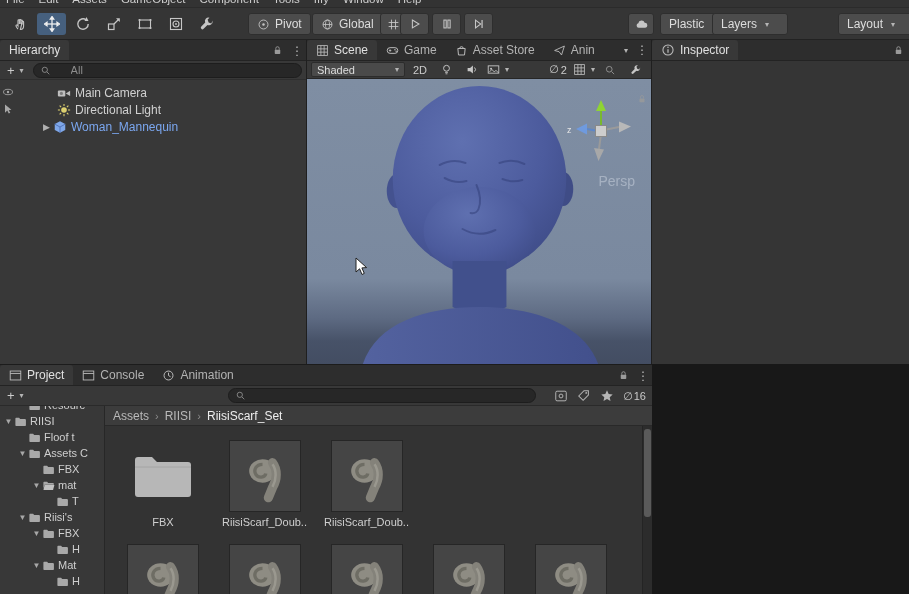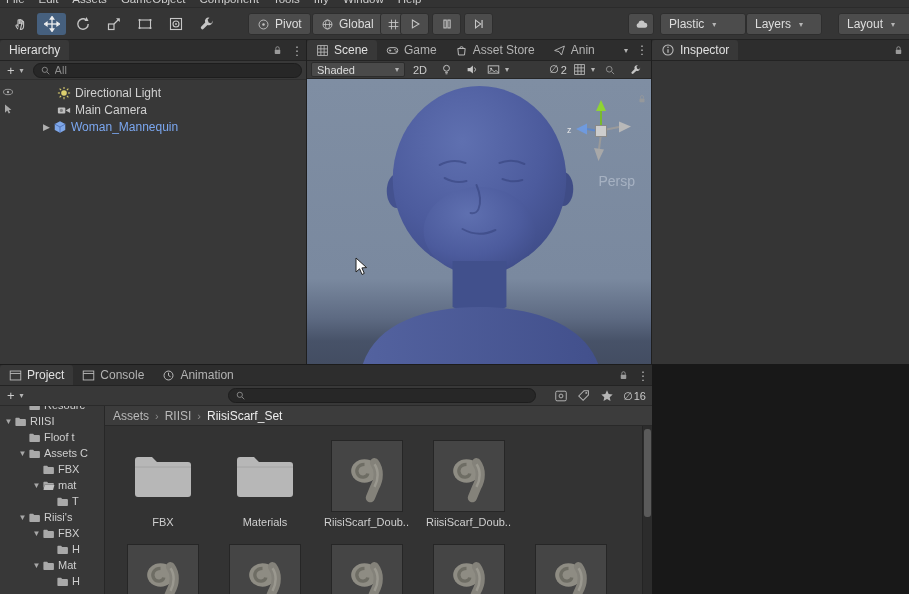--- a/index.html
+++ b/index.html
@@ -23,35 +23,35 @@
   .toolbtn svg{width:16px;height:16px}
   .toolbtn.active{background:#46607e}
   .tbtn{position:absolute;top:5px;height:22px;background:#4c4c4c;border:1px solid #2e2e2e;border-radius:3px;color:#ddd;display:flex;align-items:center;gap:5px;padding:0 8px;font-size:12px;white-space:nowrap}
   .tbtn .icn{width:13px;height:13px}
   .playgroup{position:absolute;left:400px;top:5px;display:flex;gap:3px}
   .playbtn{width:29px;height:22px;background:#4c4c4c;border:1px solid #2e2e2e;border-radius:3px;display:flex;align-items:center;justify-content:center}
   .playbtn svg{width:14px;height:14px}
   .pos-pivot{left:248px}.pos-global{left:312px}
   .pos-snap{left:380px;width:26px;justify-content:center;padding:0}
   .pos-plastic{left:512px}.pos-cloud{left:628px;width:26px;justify-content:center;padding:0}
-  .pos-account{left:660px;width:86px}.pos-layers{left:746px;width:76px}.pos-layout{left:838px;width:80px}
+  .pos-account{left:660px;width:86px}.pos-layers{left:712px;width:76px}.pos-layout{left:838px;width:80px}
 
   
   .tabstrip{height:21px;background:#2d2d2d;display:flex;align-items:flex-end;position:relative;border-bottom:1px solid #232323;flex:none}
   .tabs{display:flex;height:20px;align-items:flex-end}
   .tab{height:20px;display:flex;align-items:center;gap:5px;padding:0 9px;color:#b3b3b3;font-size:12px;white-space:nowrap}
   .tab.active{background:#383838;color:#e0e0e0;border-radius:3px 3px 0 0}
   .strip-right{position:absolute;right:5px;top:4px;display:flex;gap:8px;align-items:center}
   .lockicn{width:11px;height:13px}
 
   
   .hierarchy{position:absolute;left:0;top:40px;width:307px;height:324px;background:#383838;border-right:1px solid #1f1f1f;display:flex;flex-direction:column}
   .panel-toolbar{height:19px;background:#383838;display:flex;align-items:center;padding:2px 4px;gap:6px;border-bottom:1px solid #2e2e2e;flex:none}
   .addbtn{display:flex;align-items:center;gap:2px;color:#ccc;padding:0 3px;font-size:13px;line-height:13px}
-  .searchbox{flex:1;height:15px;background:#272727;border:1px solid #1d1d1d;border-radius:8px;display:flex;align-items:center;padding:0 6px;gap:4px}
+  .searchbox{flex:1;height:15px;background:#272727;border:1px solid #1d1d1d;border-radius:8px;display:flex;align-items:center;padding:0 6px;gap:20px}
   .searchbox input{flex:1;min-width:0;background:transparent;border:none;outline:none;color:#bbb;font-size:11px;font-family:inherit}
   .searchbox input::placeholder{color:#8d8d8d}
   .hier-body{position:relative;flex:1;padding-top:4px}
   .hrow{height:17px;display:flex;align-items:center;font-size:12px;color:#d0d0d0}
   .hrow .arr{width:13px;font-size:9px;color:#b0b0b0;text-align:center;flex:none}
   .hrow .icn16{width:14px;height:14px;margin-right:4px}
   .hrow.scene{padding-left:26px;font-weight:bold;color:#e4e4e4}
   .hrow.item{padding-left:44px}
   .hrow.prefab{padding-left:40px}
   .hrow.prefab .lbl{color:#7ba7f0}
@@ -313,45 +313,45 @@
               <polygon points="14.5,6.5 14.5,9.5 11,8" fill="#c9c9c9"></polygon>
             </svg>
           </span>
           <span class="lbl">New Scene*</span>
           <span class="kebab">⋮</span>
         </div>
         <div class="hrow item">
           <span class="arr"></span>
           <span class="icn icn16">
             <svg viewBox="0 0 16 16">
+              <rect x="1" y="5" width="8.5" height="7" rx="1.2" fill="#bfbfbf"></rect>
+              <polygon points="10,8.5 15,5.5 15,11.5" fill="#bfbfbf"></polygon>
+              <circle cx="5" cy="8.5" r="1.8" fill="#7d7d7d"></circle>
+            </svg>
+          </span>
+          <span class="lbl">Main Camera</span>
+        </div>
+        <div class="hrow item">
+          <span class="arr"></span>
+          <span class="icn icn16">
+            <svg viewBox="0 0 16 16">
               <circle cx="8" cy="8" r="3.2" fill="#ddd06f"></circle>
               <g stroke="#ddd06f" stroke-width="1.2">
                 <line x1="8" y1="1" x2="8" y2="3.4"></line>
                 <line x1="8" y1="12.6" x2="8" y2="15"></line>
                 <line x1="1" y1="8" x2="3.4" y2="8"></line>
                 <line x1="12.6" y1="8" x2="15" y2="8"></line>
                 <line x1="3" y1="3" x2="4.7" y2="4.7"></line>
                 <line x1="11.3" y1="11.3" x2="13" y2="13"></line>
                 <line x1="13" y1="3" x2="11.3" y2="4.7"></line>
                 <line x1="3" y1="13" x2="4.7" y2="11.3"></line>
               </g>
             </svg>
           </span>
           <span class="lbl">Directional Light</span>
-        </div>
-        <div class="hrow item">
-          <span class="arr"></span>
-          <span class="icn icn16">
-            <svg viewBox="0 0 16 16">
-              <rect x="1" y="5" width="8.5" height="7" rx="1.2" fill="#bfbfbf"></rect>
-              <polygon points="10,8.5 15,5.5 15,11.5" fill="#bfbfbf"></polygon>
-              <circle cx="5" cy="8.5" r="1.8" fill="#7d7d7d"></circle>
-            </svg>
-          </span>
-          <span class="lbl">Main Camera</span>
         </div>
         <div class="hrow prefab">
           <span class="arr">▶</span>
           <span class="icn icn16">
             <svg viewBox="0 0 16 16">
               <polygon points="8,1.5 14,4.7 14,11.3 8,14.5 2,11.3 2,4.7" fill="#7fa7e8"></polygon>
               <polyline points="2,4.7 8,8 14,4.7" fill="none" stroke="#4a6db3" stroke-width="1"></polyline>
               <line x1="8" y1="8" x2="8" y2="14.5" stroke="#4a6db3" stroke-width="1"></line>
             </svg>
           </span>
@@ -770,29 +770,20 @@
         <div class="grid">
           <div class="grow">
               <div class="cell">
                 <div class="thumb k-folder">
                   <svg viewBox="0 0 64 52">
                     <path d="M4 10 c0-2 1-3 3-3 h14 l5 5 h31 c2 0 3 1 3 3 v29 c0 2-1 3-3 3 H7 c-2 0-3-1-3-3 z" fill="#b7b7b7"></path>
                     <line x1="4" y1="17" x2="60" y2="17" stroke="#a4a4a4" stroke-width="1"></line>
                   </svg>
                 </div>
                 <div class="glbl">FBX</div>
-              </div>
-              <div class="cell">
-                <div class="thumb k-folder">
-                  <svg viewBox="0 0 64 52">
-                    <path d="M4 10 c0-2 1-3 3-3 h14 l5 5 h31 c2 0 3 1 3 3 v29 c0 2-1 3-3 3 H7 c-2 0-3-1-3-3 z" fill="#b7b7b7"></path>
-                    <line x1="4" y1="17" x2="60" y2="17" stroke="#a4a4a4" stroke-width="1"></line>
-                  </svg>
-                </div>
-                <div class="glbl">Materials</div>
               </div>
               <div class="cell">
                 <div class="thumb k-scarf">
                   <svg viewBox="0 0 72 72">
                     <ellipse cx="33" cy="30" rx="16" ry="14" fill="#8e8c83"></ellipse>
                     <path d="M33 22 c-8 0 -11 7 -8 12 c3 5 11 4 12 -1" fill="none" stroke="#6e6d64" stroke-width="4"></path>
                     <path d="M45 20 c6 8 6 20 0 30 l-5 12" fill="none" stroke="#84827a" stroke-width="11" stroke-linecap="round"></path>
                     <path d="M45 22 c5 7 5 18 0 27" fill="none" stroke="#9a988f" stroke-width="3"></path>
                   </svg>
                 </div>

